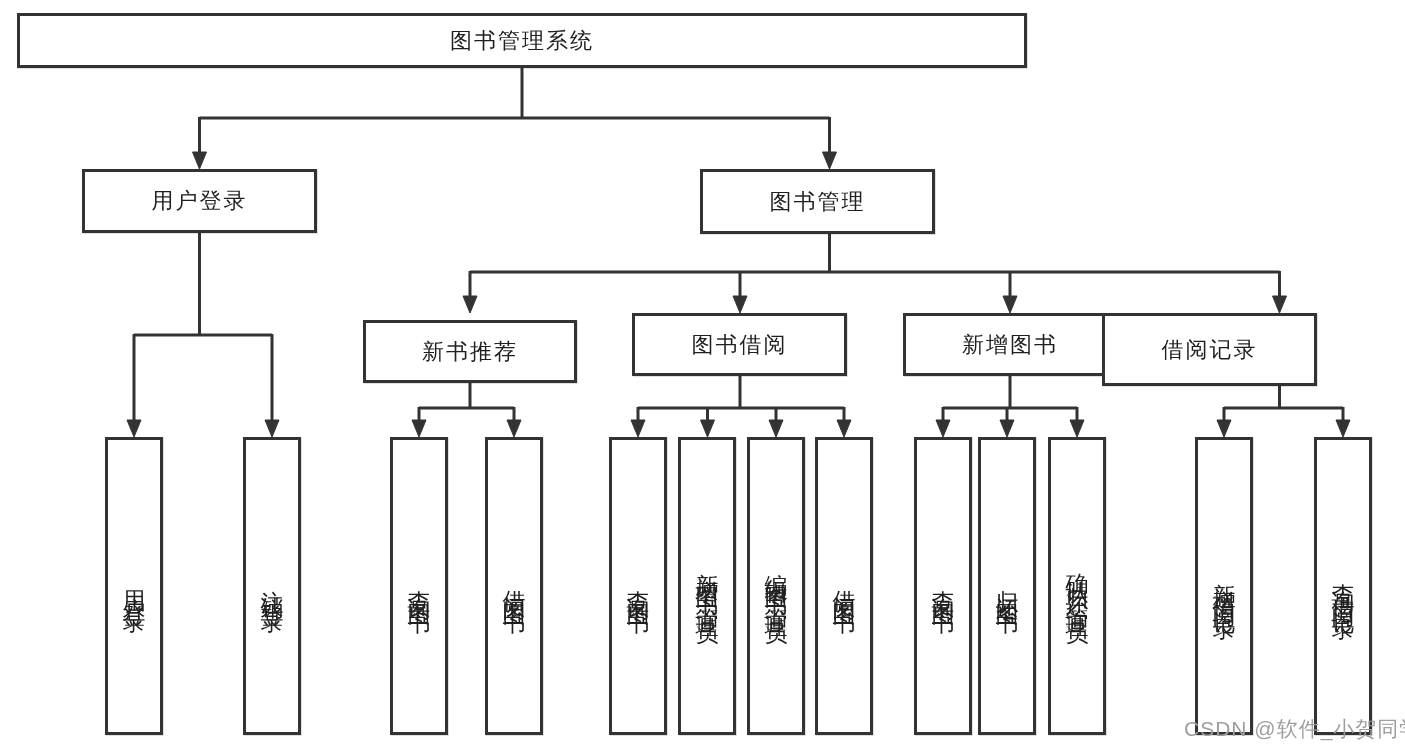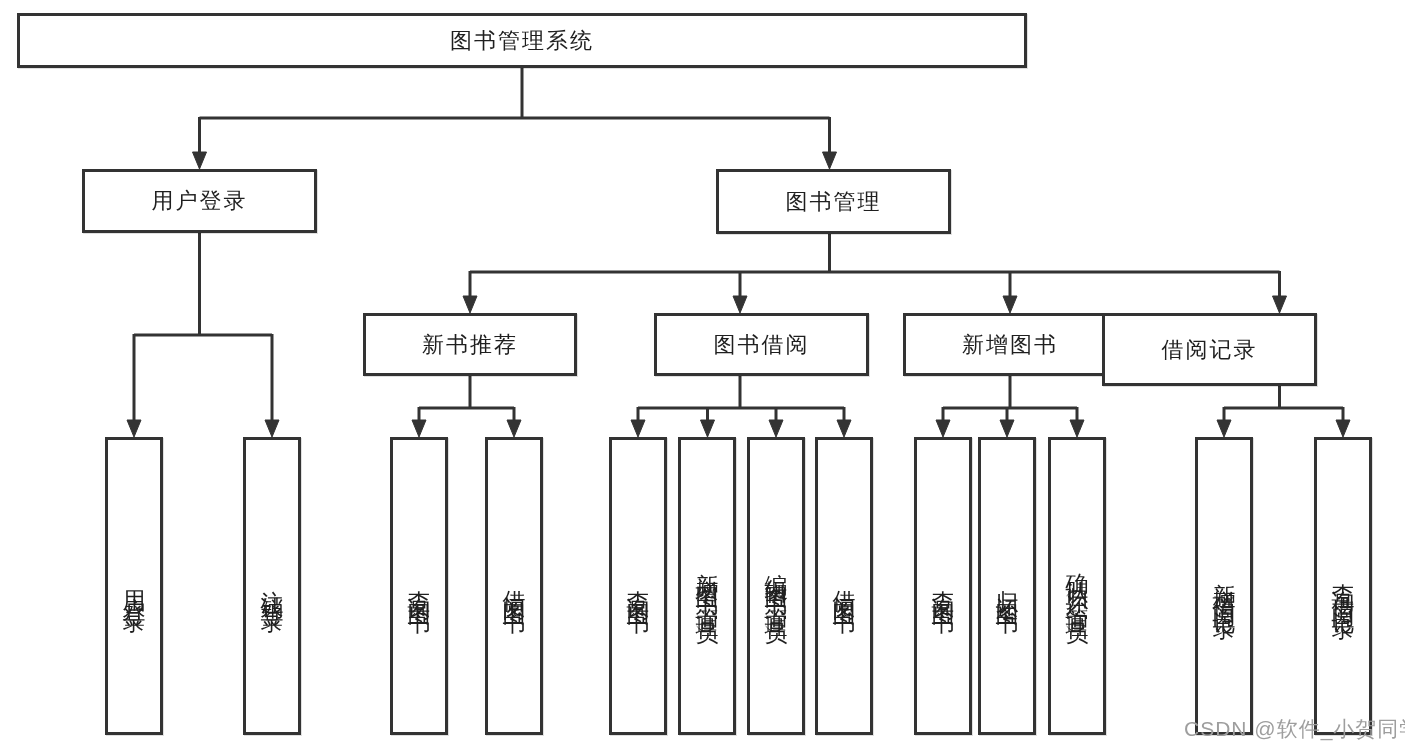--- a/index.html
+++ b/index.html
@@ -123,28 +123,28 @@
     </g>
   </svg>
 
   <div class="box h" style="left:17px;top:13px;width:1010px;height:55px;">
     <span>图书管理系统</span>
   </div>
 
   <div class="box h" style="left:82px;top:169px;width:235px;height:64px;">
     <span>用户登录</span>
   </div>
-  <div class="box h" style="left:716px;top:169px;width:235px;height:65px;">
+  <div class="box h" style="left:700px;top:169px;width:235px;height:65px;">
     <span>图书管理</span>
   </div>
 
-  <div class="box h" style="left:363px;top:313px;width:214px;height:63px;">
+  <div class="box h" style="left:363px;top:320px;width:214px;height:63px;">
     <span>新书推荐</span>
   </div>
-  <div class="box h" style="left:632px;top:313px;width:215px;height:63px;margin-left:22px;">
+  <div class="box h" style="left:632px;top:313px;width:215px;height:63px;">
     <span>图书借阅</span>
   </div>
   <div class="box h" style="left:903px;top:313px;width:214px;height:63px;">
     <span>新增图书</span>
   </div>
   <div class="box h" style="left:1102px;top:313px;width:215px;height:73px;">
     <span>借阅记录</span>
   </div>
 
   <div class="box leaf" style="left:105px;">

